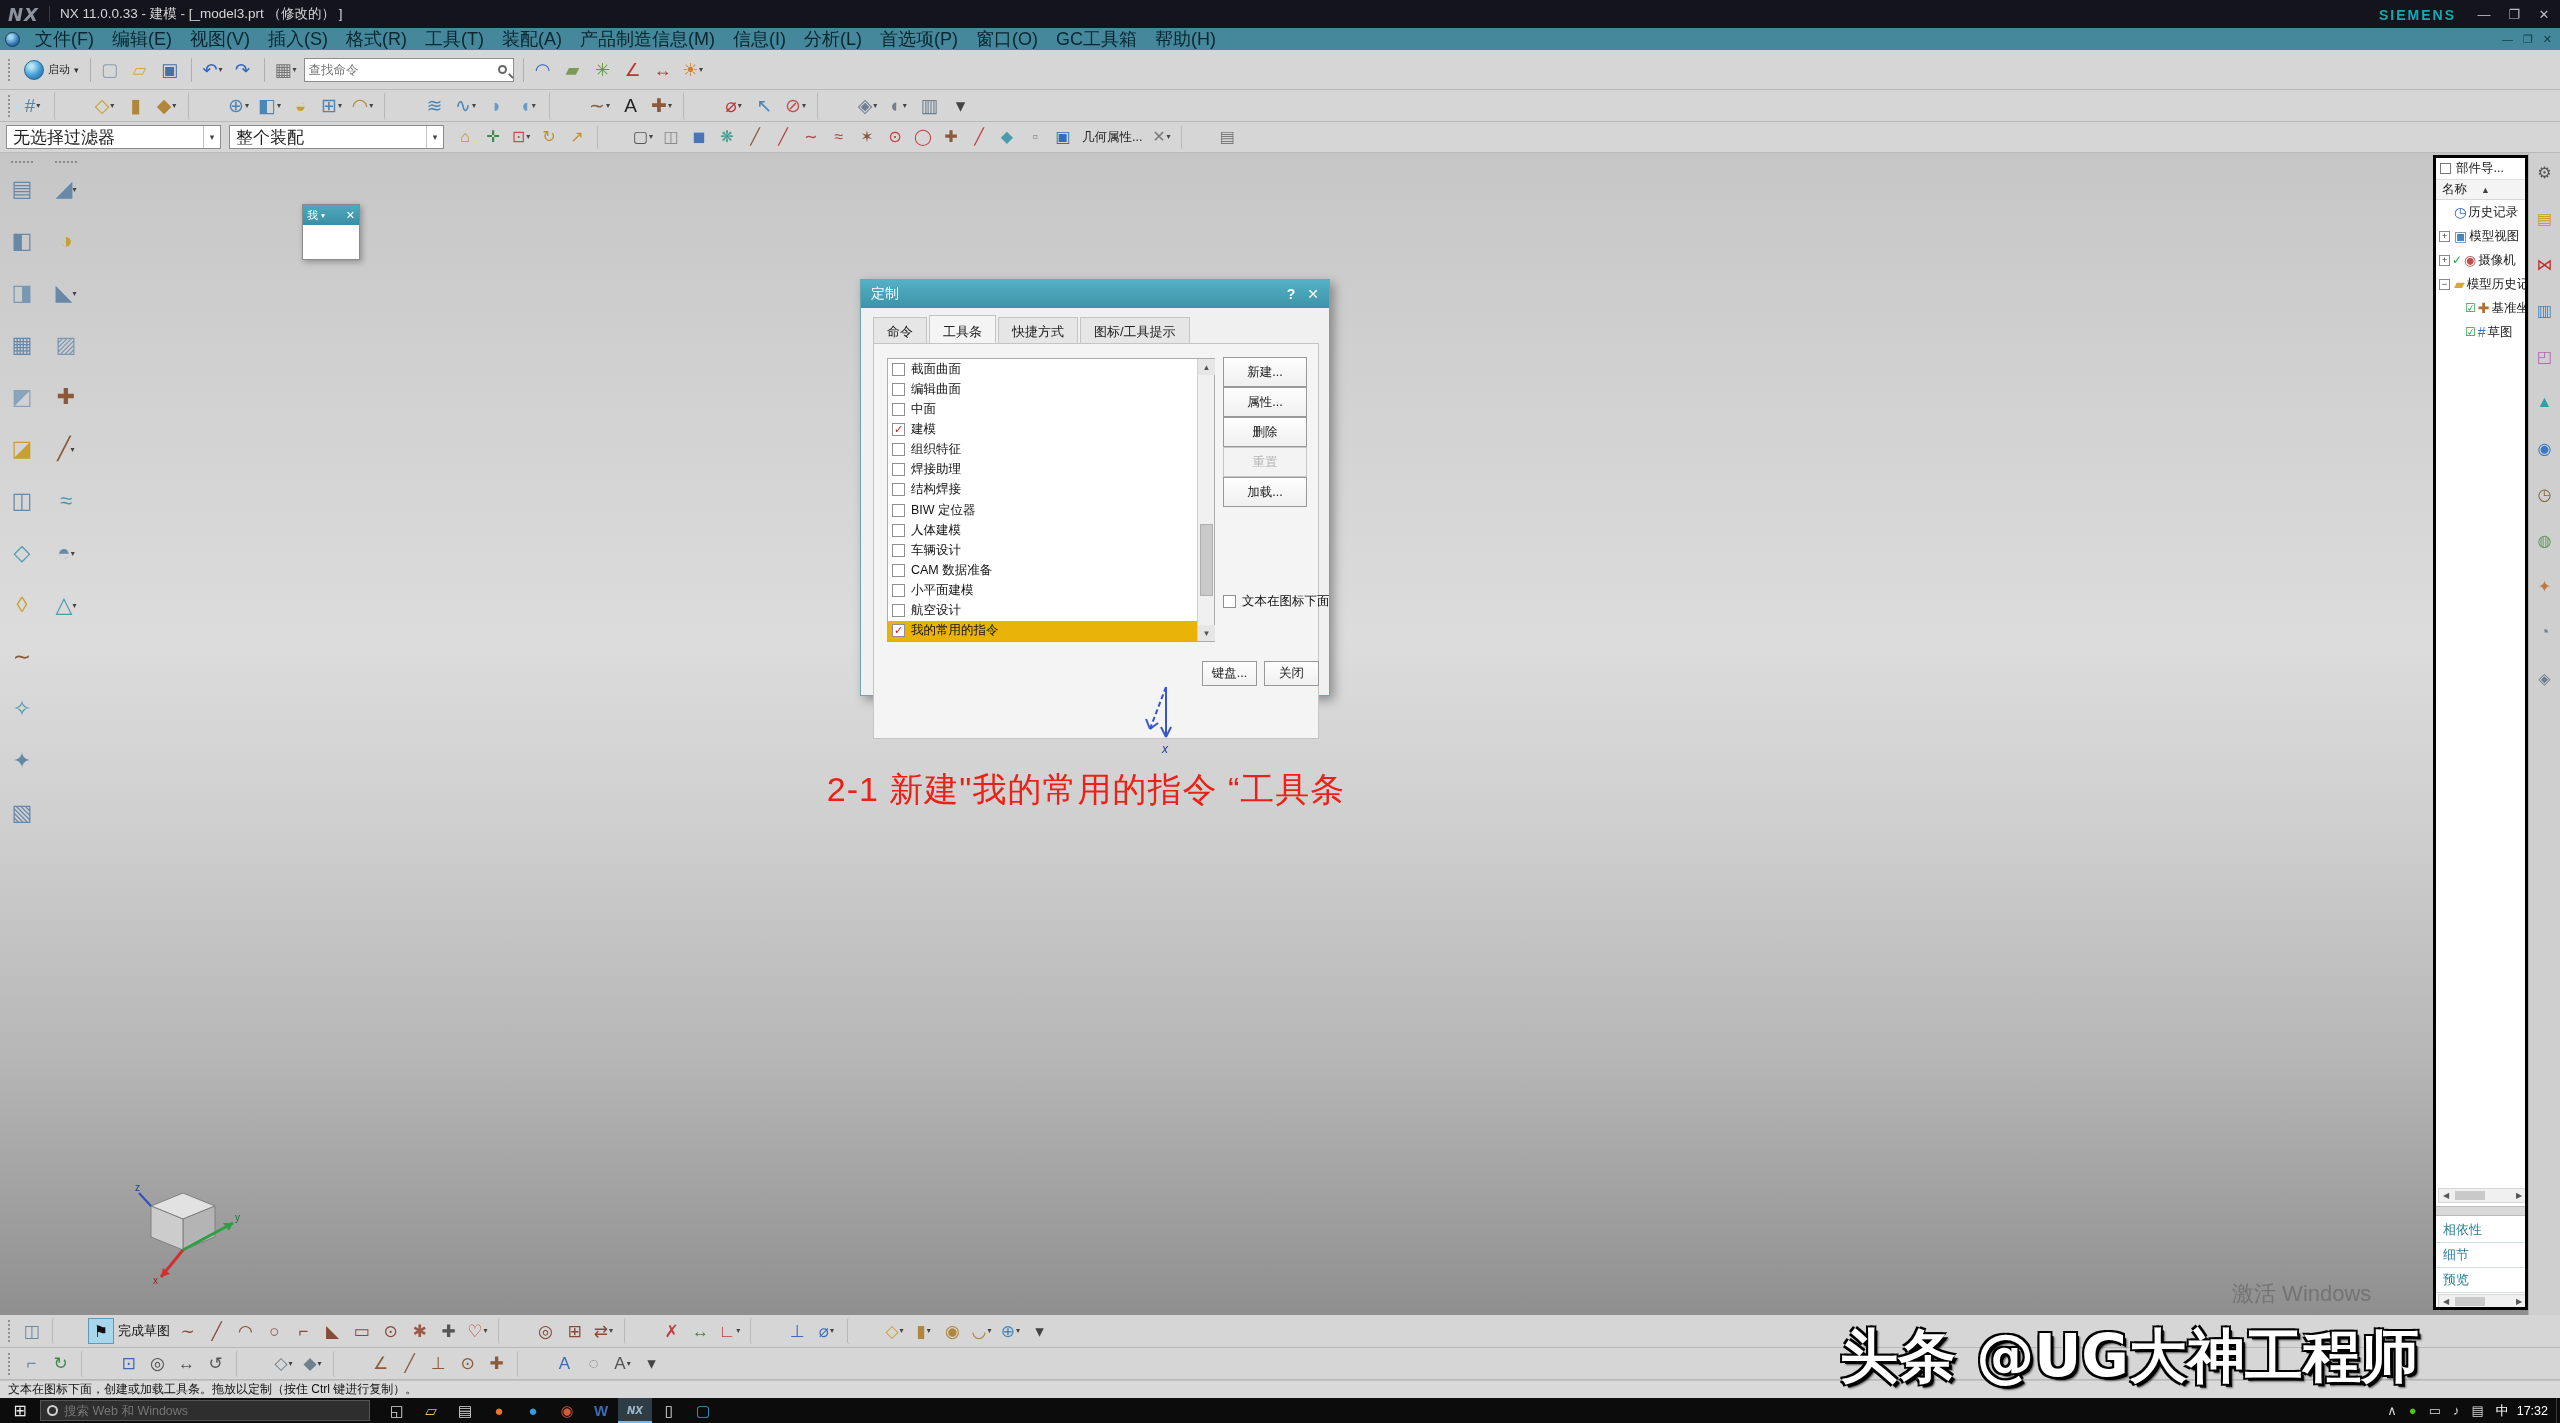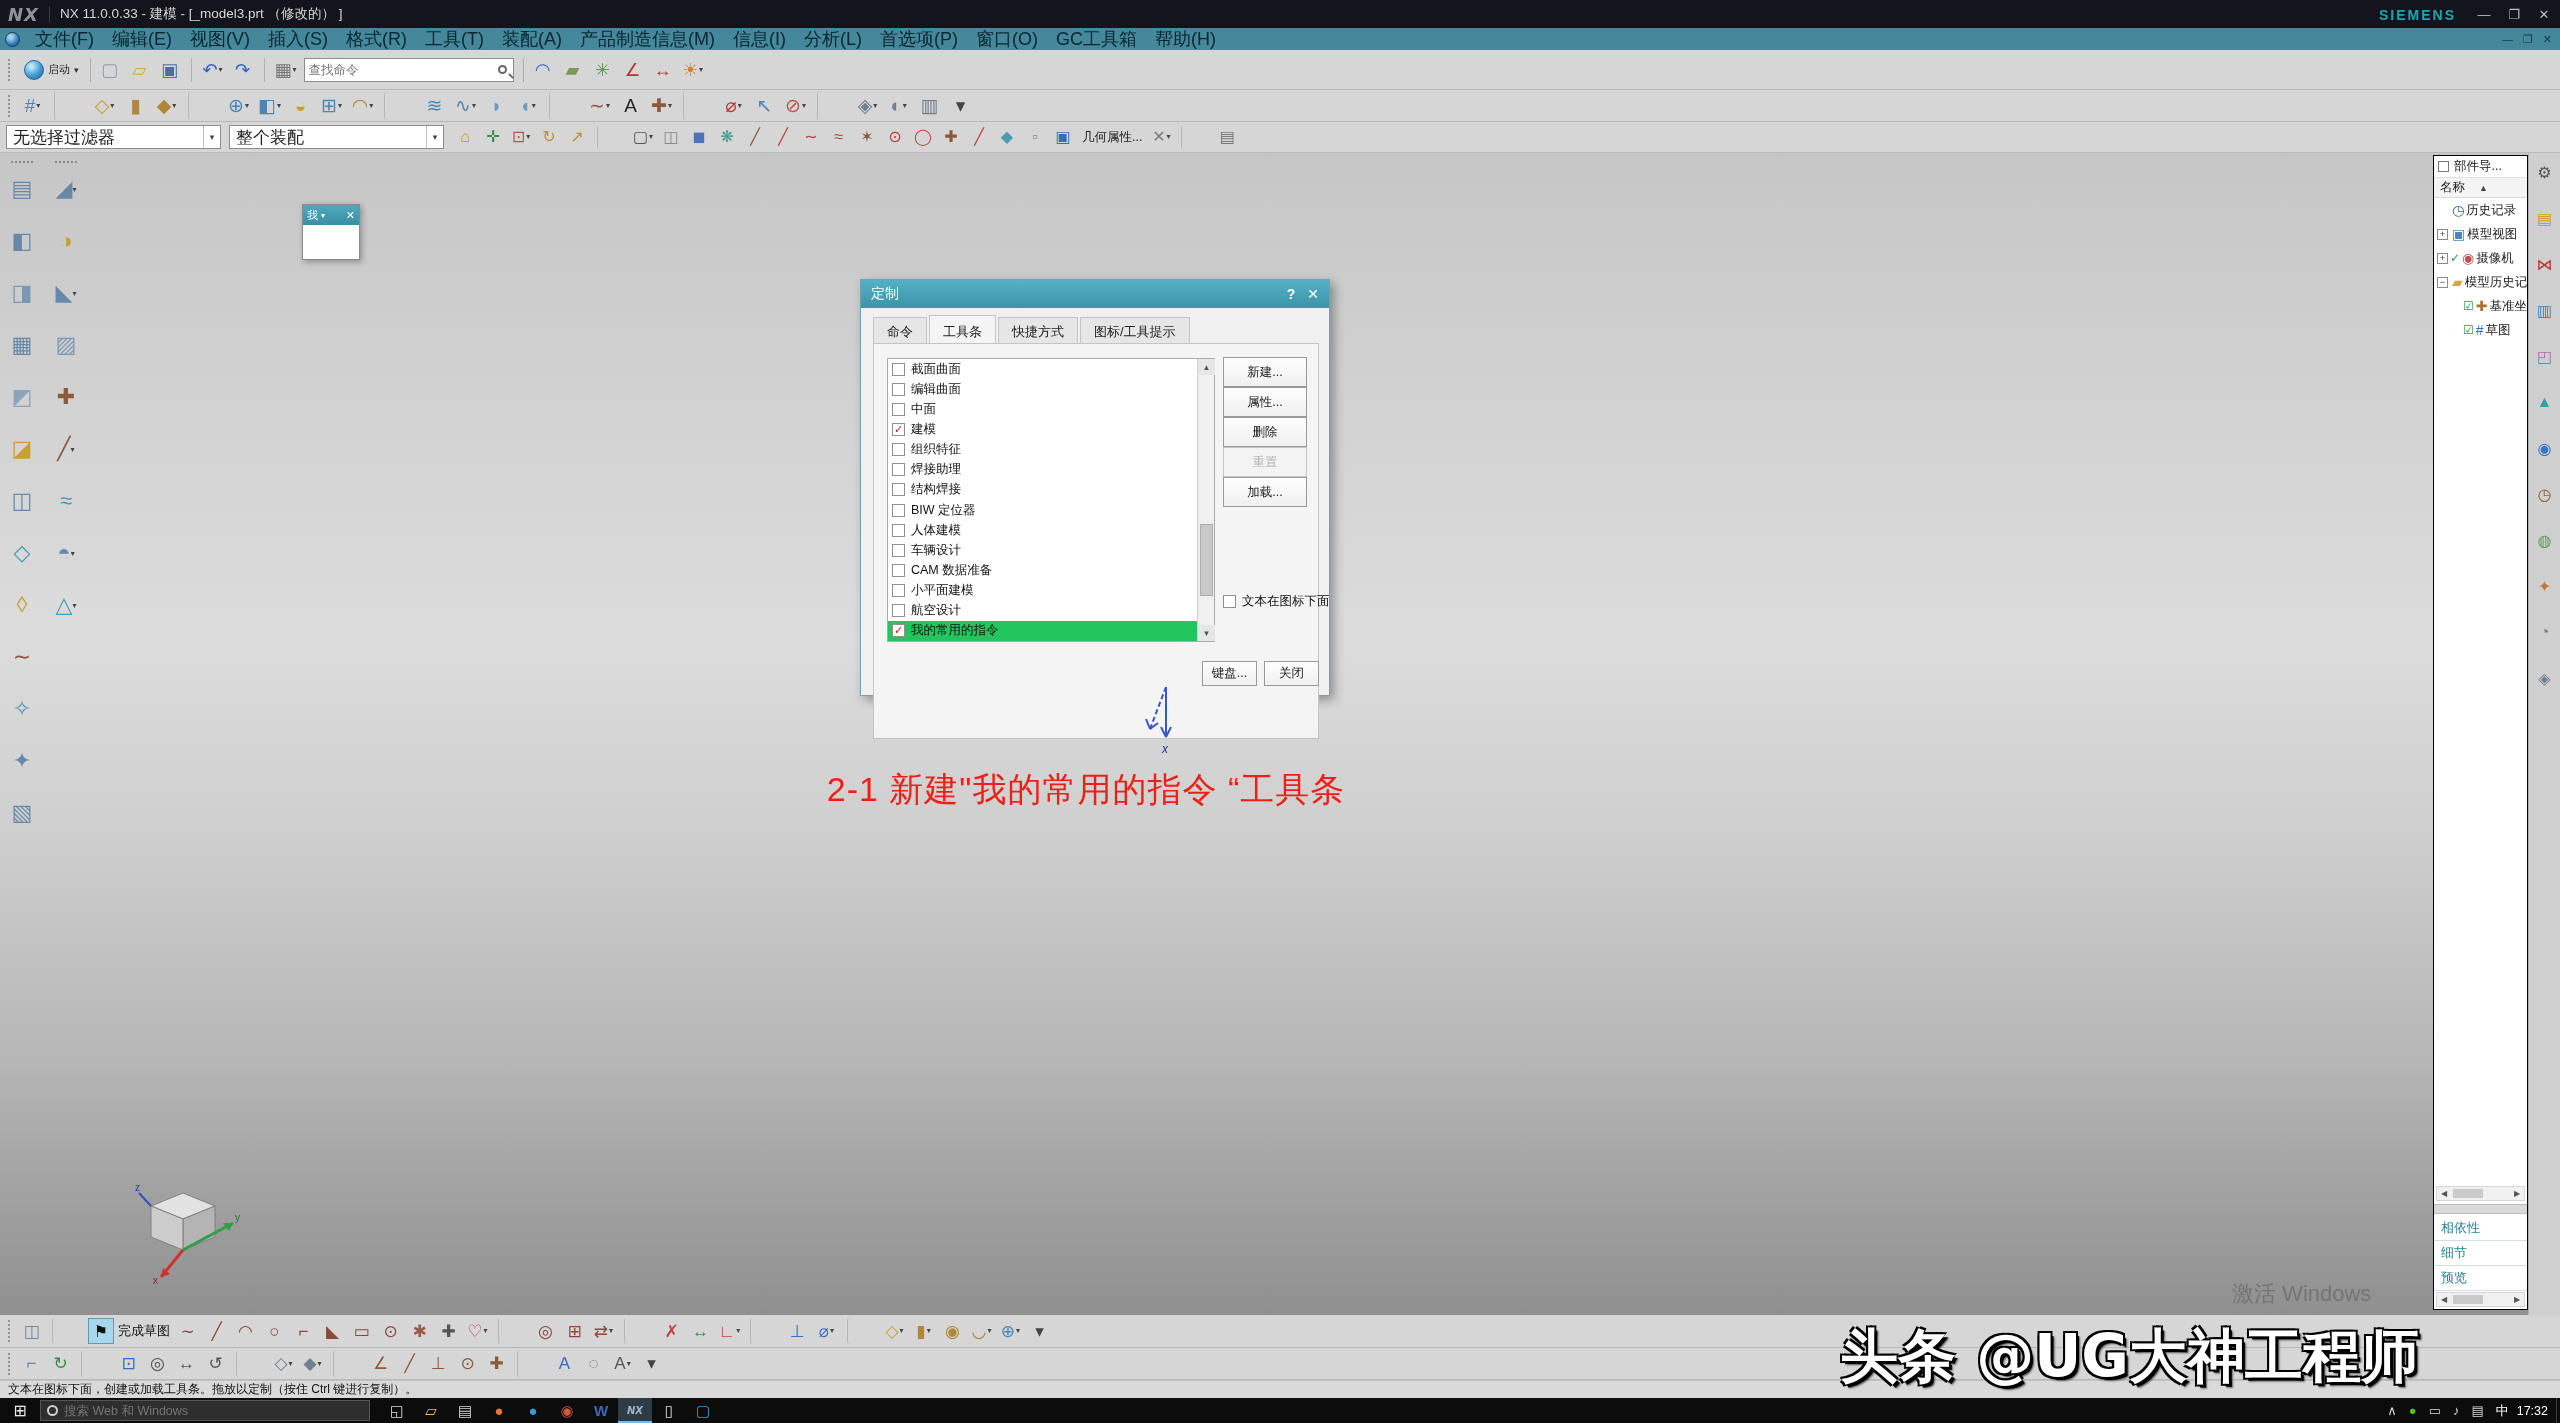--- a/index.html
+++ b/index.html
@@ -67,21 +67,21 @@
   #dialog { position:absolute; left:849px; top:126px; width:470px; height:417px; background:#f0f0f0; border:1px solid #6ba6b4; box-shadow:4px 4px 10px rgba(0,0,0,.35);margin-left:11px; }
   .dlg-title { height:28px; background:linear-gradient(#54b1c5,#3d93a8); color:#fff; display:flex; align-items:center; padding:0 10px; font-size:14px; }
   .dlg-btns { margin-left:auto; display:flex; gap:12px; font-weight:bold; font-size:14px; }
   .dlg-tabs { position:absolute; left:12px; top:37px; display:flex; }
   .dlg-tab { padding:5px 13px; font-size:13px; color:#222; background:#e6e6e6; border:1px solid #c4c4c4; border-bottom:none; margin-right:2px; }
   .dlg-tab.active { background:#f4f4f4; position:relative; top:-2px; padding-top:7px; }
   .dlg-content { position:absolute; left:12px; top:63px; width:446px; height:396px; background:#f4f4f4; border:1px solid #c4c4c4; }
   .dlg-list { position:absolute; left:13px; top:14px; width:328px; height:284px; background:#fff; border:1px solid #ababab; }
   .list-items { position:absolute; left:0; top:0; width:311px; height:100%; display:flex; flex-direction:column; }
   .list-item { flex:1; display:flex; align-items:center; gap:6px; padding-left:4px; font-size:12.5px; color:#111; white-space:nowrap; }
-  .list-item.selected { background:#22c55e; }
+  .list-item.selected { background:#eab308; }
   .cb { width:13px; height:13px; background:#fff; border:1px solid #8f8f8f; display:inline-flex; align-items:center; justify-content:center; font-size:11px; flex:none; }
   .list-item.checked .cb::after { content:"✓"; color:#cc1616; font-weight:bold; }
   .vsb { position:absolute; right:0; top:0; width:17px; height:100%; background:#f0f0f0; border-left:1px solid #d0d0d0; }
   .vsb .arr { position:absolute; left:0; width:17px; height:16px; display:flex; align-items:center; justify-content:center; font-size:8px; color:#555; background:#e6e6e6; }
   .vsb .arr.up { top:0; } .vsb .arr.dn { bottom:0; }
   .vsb .thumb { position:absolute; left:2px; top:165px; width:13px; height:72px; background:#c9c9c9; border:1px solid #aeaeae; }
   .side-btns { position:absolute; left:349px; top:13px; display:flex; flex-direction:column; }
   .dlg-btn { width:84px; height:30px; background:linear-gradient(#fefefe,#f0f0f0); border:1px solid #999; font-size:12.5px; color:#222; display:flex; align-items:center; justify-content:center; font-family:inherit; }
   .dlg-btn.disabled { color:#b4b4b4; border-color:#c6c6c6; background:#f3f3f3; }
   .chk-row { position:absolute; left:349px; top:249px; display:flex; align-items:center; gap:6px; font-size:12.5px; color:#111; white-space:nowrap; }
@@ -91,21 +91,21 @@
 
   
   #annotation { position:absolute; left:806px; top:614px; width:560px; text-align:center; color:#ee1f14; font-size:34px; letter-spacing:1px; white-space:nowrap; }
   #triad { position:absolute; left:1136px; top:532px; }
   #datum-cube { position:absolute; left:133px; top:1028px; }
   #activate { position:absolute; left:2232px; top:1126px; color:rgba(110,110,110,.85); }
   #activate .a1 { font-size:22px; }
   #activate .a2 { font-size:15px; margin-top:4px; }
 
   
-  #navigator { position:absolute; left:2433px; top:155px; width:95px; height:1155px; background:#fff; border:1px solid #000000; overflow:hidden; }
+  #navigator { position:absolute; left:2433px; top:155px; width:95px; height:1155px; background:#fff; border:3px solid #000000; overflow:hidden; }
   .nav-head { height:22px; display:flex; align-items:center; gap:5px; padding:0 4px; font-size:12.5px; color:#222; white-space:nowrap; border-bottom:1px solid #e0e0e0; }
   .nav-head .box { width:11px; height:11px; border:1px solid #777; flex:none; }
   .nav-colhead { height:20px; display:flex; align-items:center; gap:14px; padding:0 6px; font-size:12.5px; color:#222; background:#f4f4f4; border-bottom:1px solid #d8d8d8; }
   .sort-arrow { font-size:9px; color:#444; }
   .nav-rows { display:block; }
   .nav-row { height:24px; display:flex; align-items:center; gap:2px; padding-left:3px; font-size:12.5px; white-space:nowrap; overflow:hidden; }
   .nav-row.indent { padding-left:16px; }
   .expand { width:11px; height:11px; border:1px solid #8a8a8a; background:#fff; color:#333; font-size:9px; display:inline-flex; align-items:center; justify-content:center; flex:none; }
   .expand:empty { border:none; background:transparent; }
   .navchk { color:#1f9e3e; font-size:12px; flex:none; }

